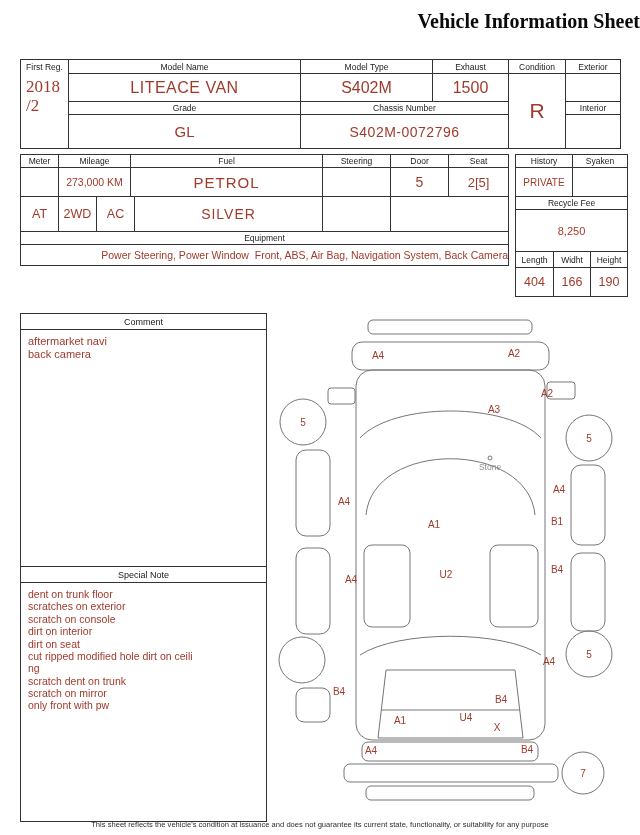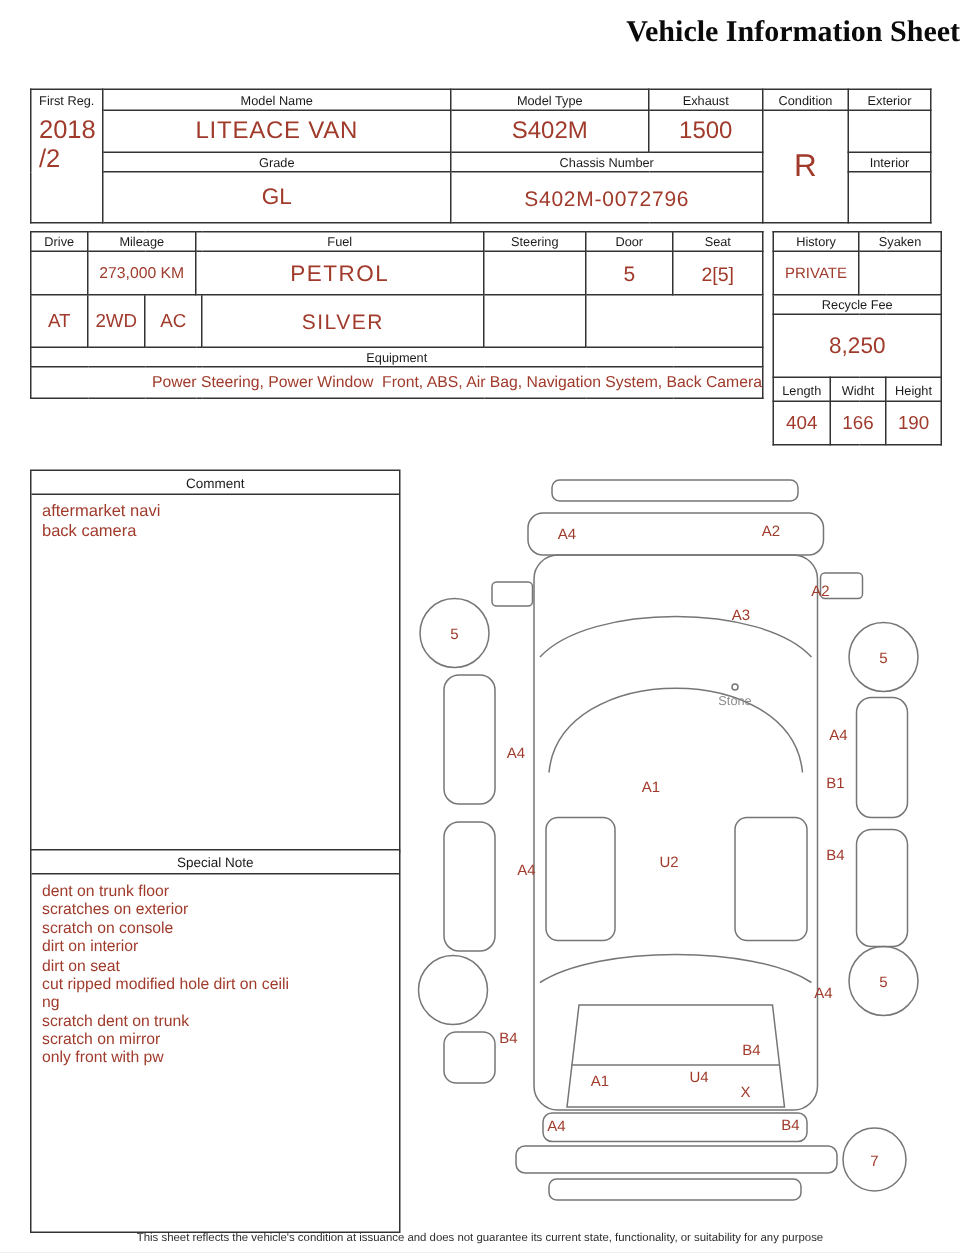--- a/index.html
+++ b/index.html
@@ -7,35 +7,35 @@
   .sheet { position:relative; width:640px; height:835px; background:#ffffff;
            font-family:"Liberation Sans",sans-serif; overflow:hidden; margin:0 auto; }
   .title { position:absolute; top:10px; left:0; width:100%; text-align:right;
            font-family:"Liberation Serif",serif; font-size:20px; font-weight:bold; color:#0a0a0a; }
   table.t { border-collapse:collapse; table-layout:fixed; position:absolute; background:#fff; }
   table.t td { border:1px solid var(--line); padding:0; overflow:hidden; }
   .hdr { font-size:8.5px; color:#1a1a1a; text-align:center; vertical-align:middle; }
   .val { color:var(--accent); text-align:center; vertical-align:middle;margin-top:36px; }
   .firstreg-cell { vertical-align:top; }
   .firstreg-hdr { font-size:8.5px; color:#1a1a1a; text-align:center; padding-top:2px; }
-  .firstreg-val { color:var(--accent); font-size:17px; line-height:1.1; text-align:left; padding:6px 0 0 5px; }
+  .firstreg-val { color:var(--accent); font-size:17px; line-height:1.1; text-align:left; padding:6px 0 0 5px;font-family:Liberation Serif, serif; }
   .v-model { font-size:16px; letter-spacing:0.5px; }
   .v-type { font-size:16px; }
   .v-exh { font-size:16px; }
   .v-cond { font-size:21px; }
   .v-grade { font-size:15px; }
   .v-chassis { font-size:14px; letter-spacing:0.5px; }
   .v-mileage { font-size:10.5px; }
   .v-fuel { font-size:15px; letter-spacing:1px; }
   .v-door { font-size:14px; }
   .v-seat { font-size:13px; }
   .v-hist { font-size:10px; }
   .v-small { font-size:12.5px; }
   .v-bodycolor { font-size:14px; letter-spacing:1px; }
-  .v-recycle { font-size:15px; }
+  .v-recycle { font-size:11px; }
   .v-equip { font-size:10.5px; text-align:right; padding-left:4px; white-space:pre-wrap; }
   .v-dim { font-size:12.5px; }
   .box { position:absolute; border:1px solid var(--line); background:#fff; }
   .box-hdr { font-size:9px; color:#1a1a1a; text-align:center; padding:3px 0 2px; border-bottom:1px solid var(--line); }
   .box-content { color:var(--accent); padding:5px 6px 0 7px; }
   .comment-content { font-size:11px; line-height:1.2; }
   .note-content { font-size:10.5px; line-height:1.18; }
   .footer { position:absolute; top:820px; left:0; width:100%; text-align:center;
             font-size:7.6px; color:#2c2c2c; }
   .diagram { position:absolute; left:268px; top:310px; }
@@ -100,21 +100,21 @@
         <col style="width:38px">
         <col style="width:34px">
         <col style="width:4px">
       <col style="width:188px">
         <col style="width:68px">
         <col style="width:58px">
         <col style="width:60px">
     </colgroup>
     <tbody>
         <tr style="height:13px">
-      <td class="hdr">Drive</td>
+      <td class="hdr">Meter</td>
       <td colspan="2" class="hdr">Mileage</td>
       <td colspan="2" class="hdr">Fuel</td>
       <td class="hdr">Steering</td>
       <td class="hdr">Door</td>
       <td class="hdr">Seat</td>
     </tr>
     <tr style="height:29px">
       <td class="val"></td>
       <td colspan="2" class="val v-mileage">273,000 KM</td>
       <td colspan="2" class="val v-fuel">PETROL</td>

